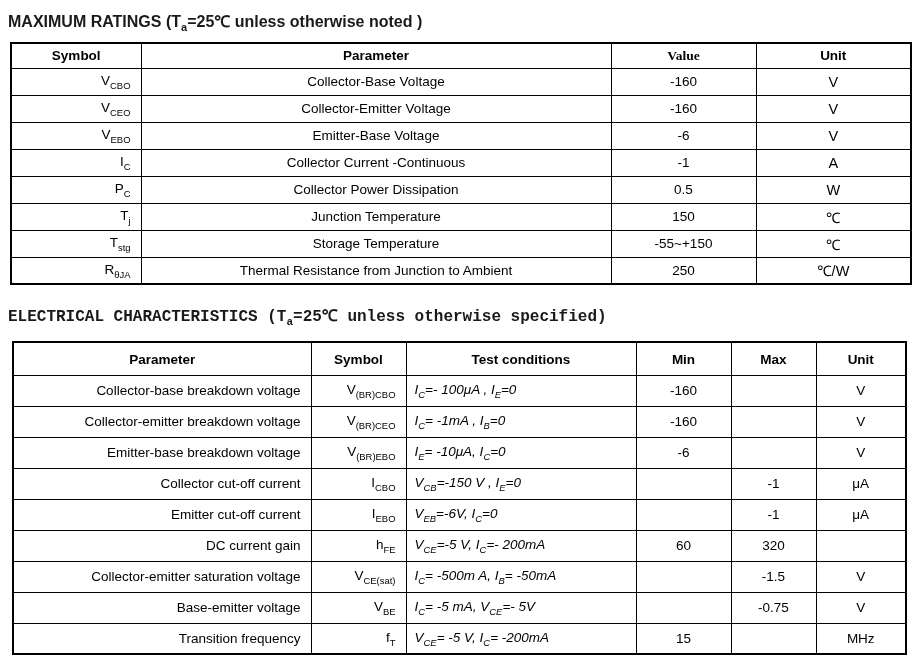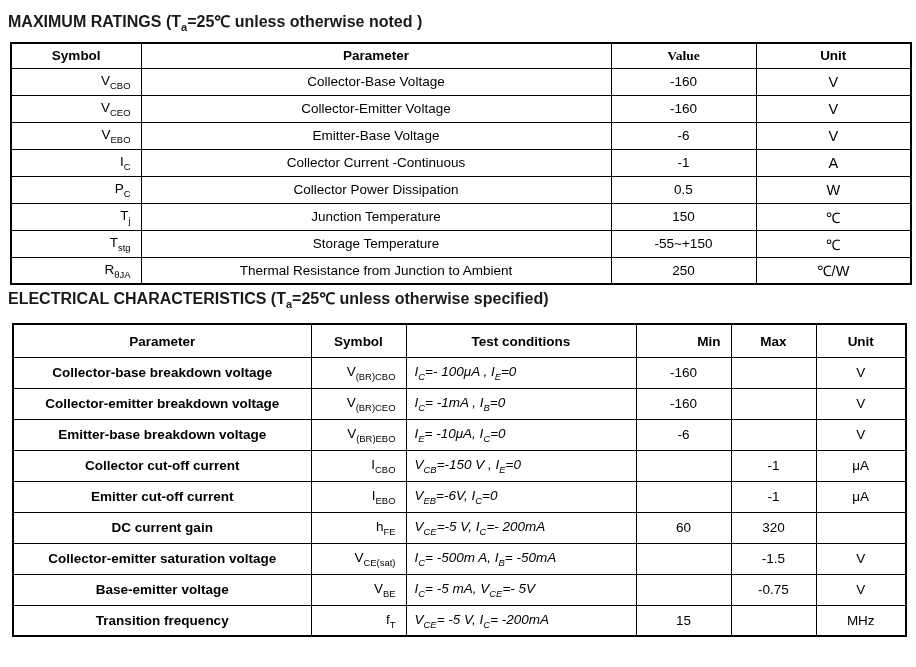--- a/index.html
+++ b/index.html
@@ -7,21 +7,21 @@
     width:916px;height:667px;overflow:hidden;
     font-family:"Liberation Sans",sans-serif;
     color:#000;
     -webkit-font-smoothing:antialiased;
   }
   .page{padding:4px 12px 0 8px;box-sizing:border-box;}
   .sec-title{
     font-size:16px;font-weight:bold;color:#1a1a1a;
     margin:6px 0 9px 0;white-space:nowrap;
   }
-  .sec-title.second{margin-top:2px;margin-bottom:13px;}
+  .sec-title.second{margin-top:19px;margin-bottom:13px;font-family:Liberation Mono, monospace;}
   .sec-title sub{font-size:11px;}
   table{
     border-collapse:collapse;table-layout:fixed;
     border:2px solid #000;
   }
   th,td{
     border:1px solid #000;
     font-size:13.5px;
     padding:0 10px;
     overflow:hidden;white-space:nowrap;
@@ -43,24 +43,24 @@
   .t1 td:nth-child(3),.t1 td:nth-child(4){text-align:center;}
   .t1 td:nth-child(4){font-size:14.5px;}
 
   
   .t2{width:893px;margin-left:4px;}
   .t2 th{height:33px;}
   .t2 td{height:31px;}
   .t2 th:nth-child(1){width:298px;}
   .t2 th:nth-child(2){width:95px;}
   .t2 th:nth-child(3){width:230px;}
-  .t2 th:nth-child(4){width:95px;text-align:right;}
+  .t2 th:nth-child(4){width:95px;}
   .t2 th:nth-child(5){width:85px;}
   .t2 th:nth-child(6){width:90px;}
-  .t2 td:nth-child(1){font-weight:bold;text-align:center;}
+  .t2 td:nth-child(1){font-weight:normal;text-align:right;}
   .t2 td:nth-child(2){text-align:right;padding-left:14px;}
   .t2 td:nth-child(3){text-align:left;padding-left:8px;font-style:italic;}
   .t2 td:nth-child(4),.t2 td:nth-child(5),.t2 td:nth-child(6){text-align:center;}
 </style>
 </head>
 <body>
 
 <div class="page">
   <h1 class="sec-title">MAXIMUM RATINGS (T<sub>a</sub>=25℃ unless otherwise noted )</h1>
 

